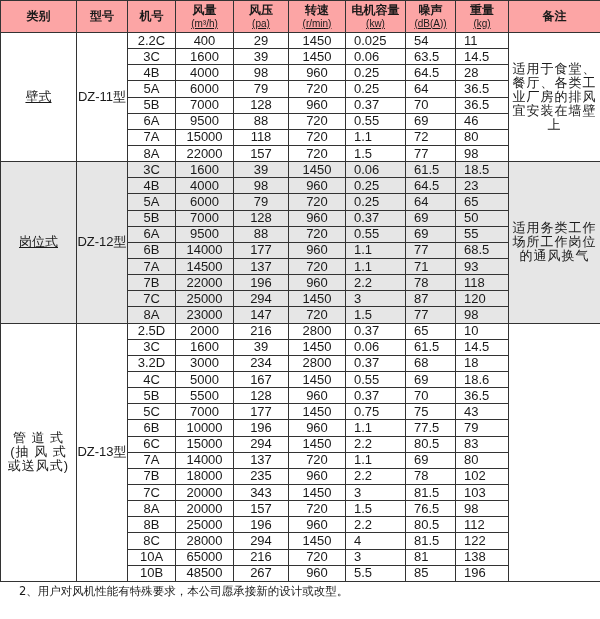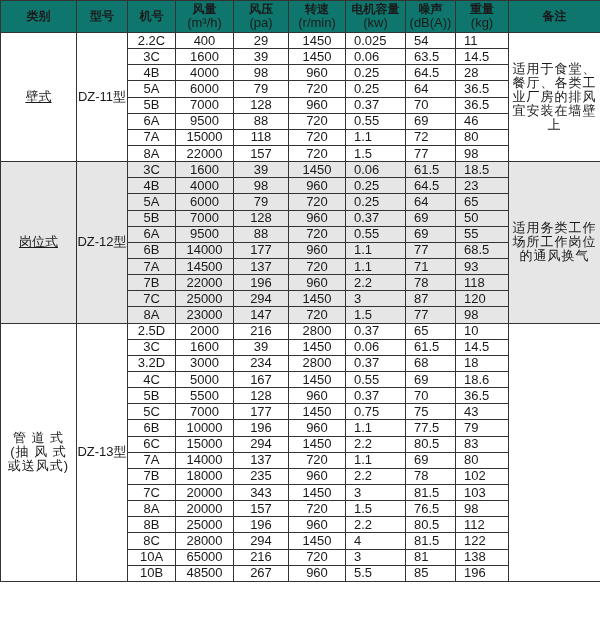--- a/index.html
+++ b/index.html
@@ -12,27 +12,27 @@
   }
   table.spec th, table.spec td {
     border: 1px solid #333;
     padding: 0;
     text-align: center;
     vertical-align: middle;
     line-height: 14px;
     overflow: hidden;
   }
   table.spec th {
-    background: #0f766e;
+    background: #fca5a5;
     font-weight: bold;
     font-size: 12px;
     height: 31px;
     line-height: 13px;
   }
-  table.spec thead th .unit { font-weight: normal; font-family: "Liberation Sans", sans-serif; font-size: 13px; }
+  table.spec thead th .unit { font-weight: normal; font-family: "Liberation Sans", sans-serif; font-size: 10px; text-decoration: underline; }
   table.spec td { height: 15.15px; font-family: "Liberation Sans", sans-serif; font-size: 13px; }
   table.spec td.left-num { text-align: left; padding-left: 8px; }
   tr.shaded td { background: #e6e6e6; }
   td.cat { font-size: 12.5px; font-family: "DejaVu Sans", sans-serif; text-decoration: underline; }
   td.cat-multi { text-align: left; padding-left: 22px; font-size: 12.5px; line-height: 17px; font-family: "DejaVu Sans", sans-serif; letter-spacing: 1px; margin-top: 15px; }
   td.model { font-size: 10px; font-family: "DejaVu Sans", sans-serif; }
   td.remark { text-align: left; padding: 0 4px 0 10px; font-size: 11px; line-height: 15px; font-family: "DejaVu Sans", sans-serif; letter-spacing: 1px; }
   .notes { font-size: 11.5px; padding: 2px 0 0 2px; line-height: 15px; }
   .notes div.n2 { padding-left: 17px; }
 </style>
@@ -383,13 +383,14 @@
         <td>267</td>
         <td>960</td>
         <td class="left-num">5.5</td>
         <td class="left-num">85</td>
         <td class="left-num">196</td>
       </tr>
     </tbody>
 </table>
 
 <div class="notes">
+  <div class="n2">2、用户对风机性能有特殊要求，本公司愿承接新的设计或改型。</div>
 </div>
 
 </body></html>

